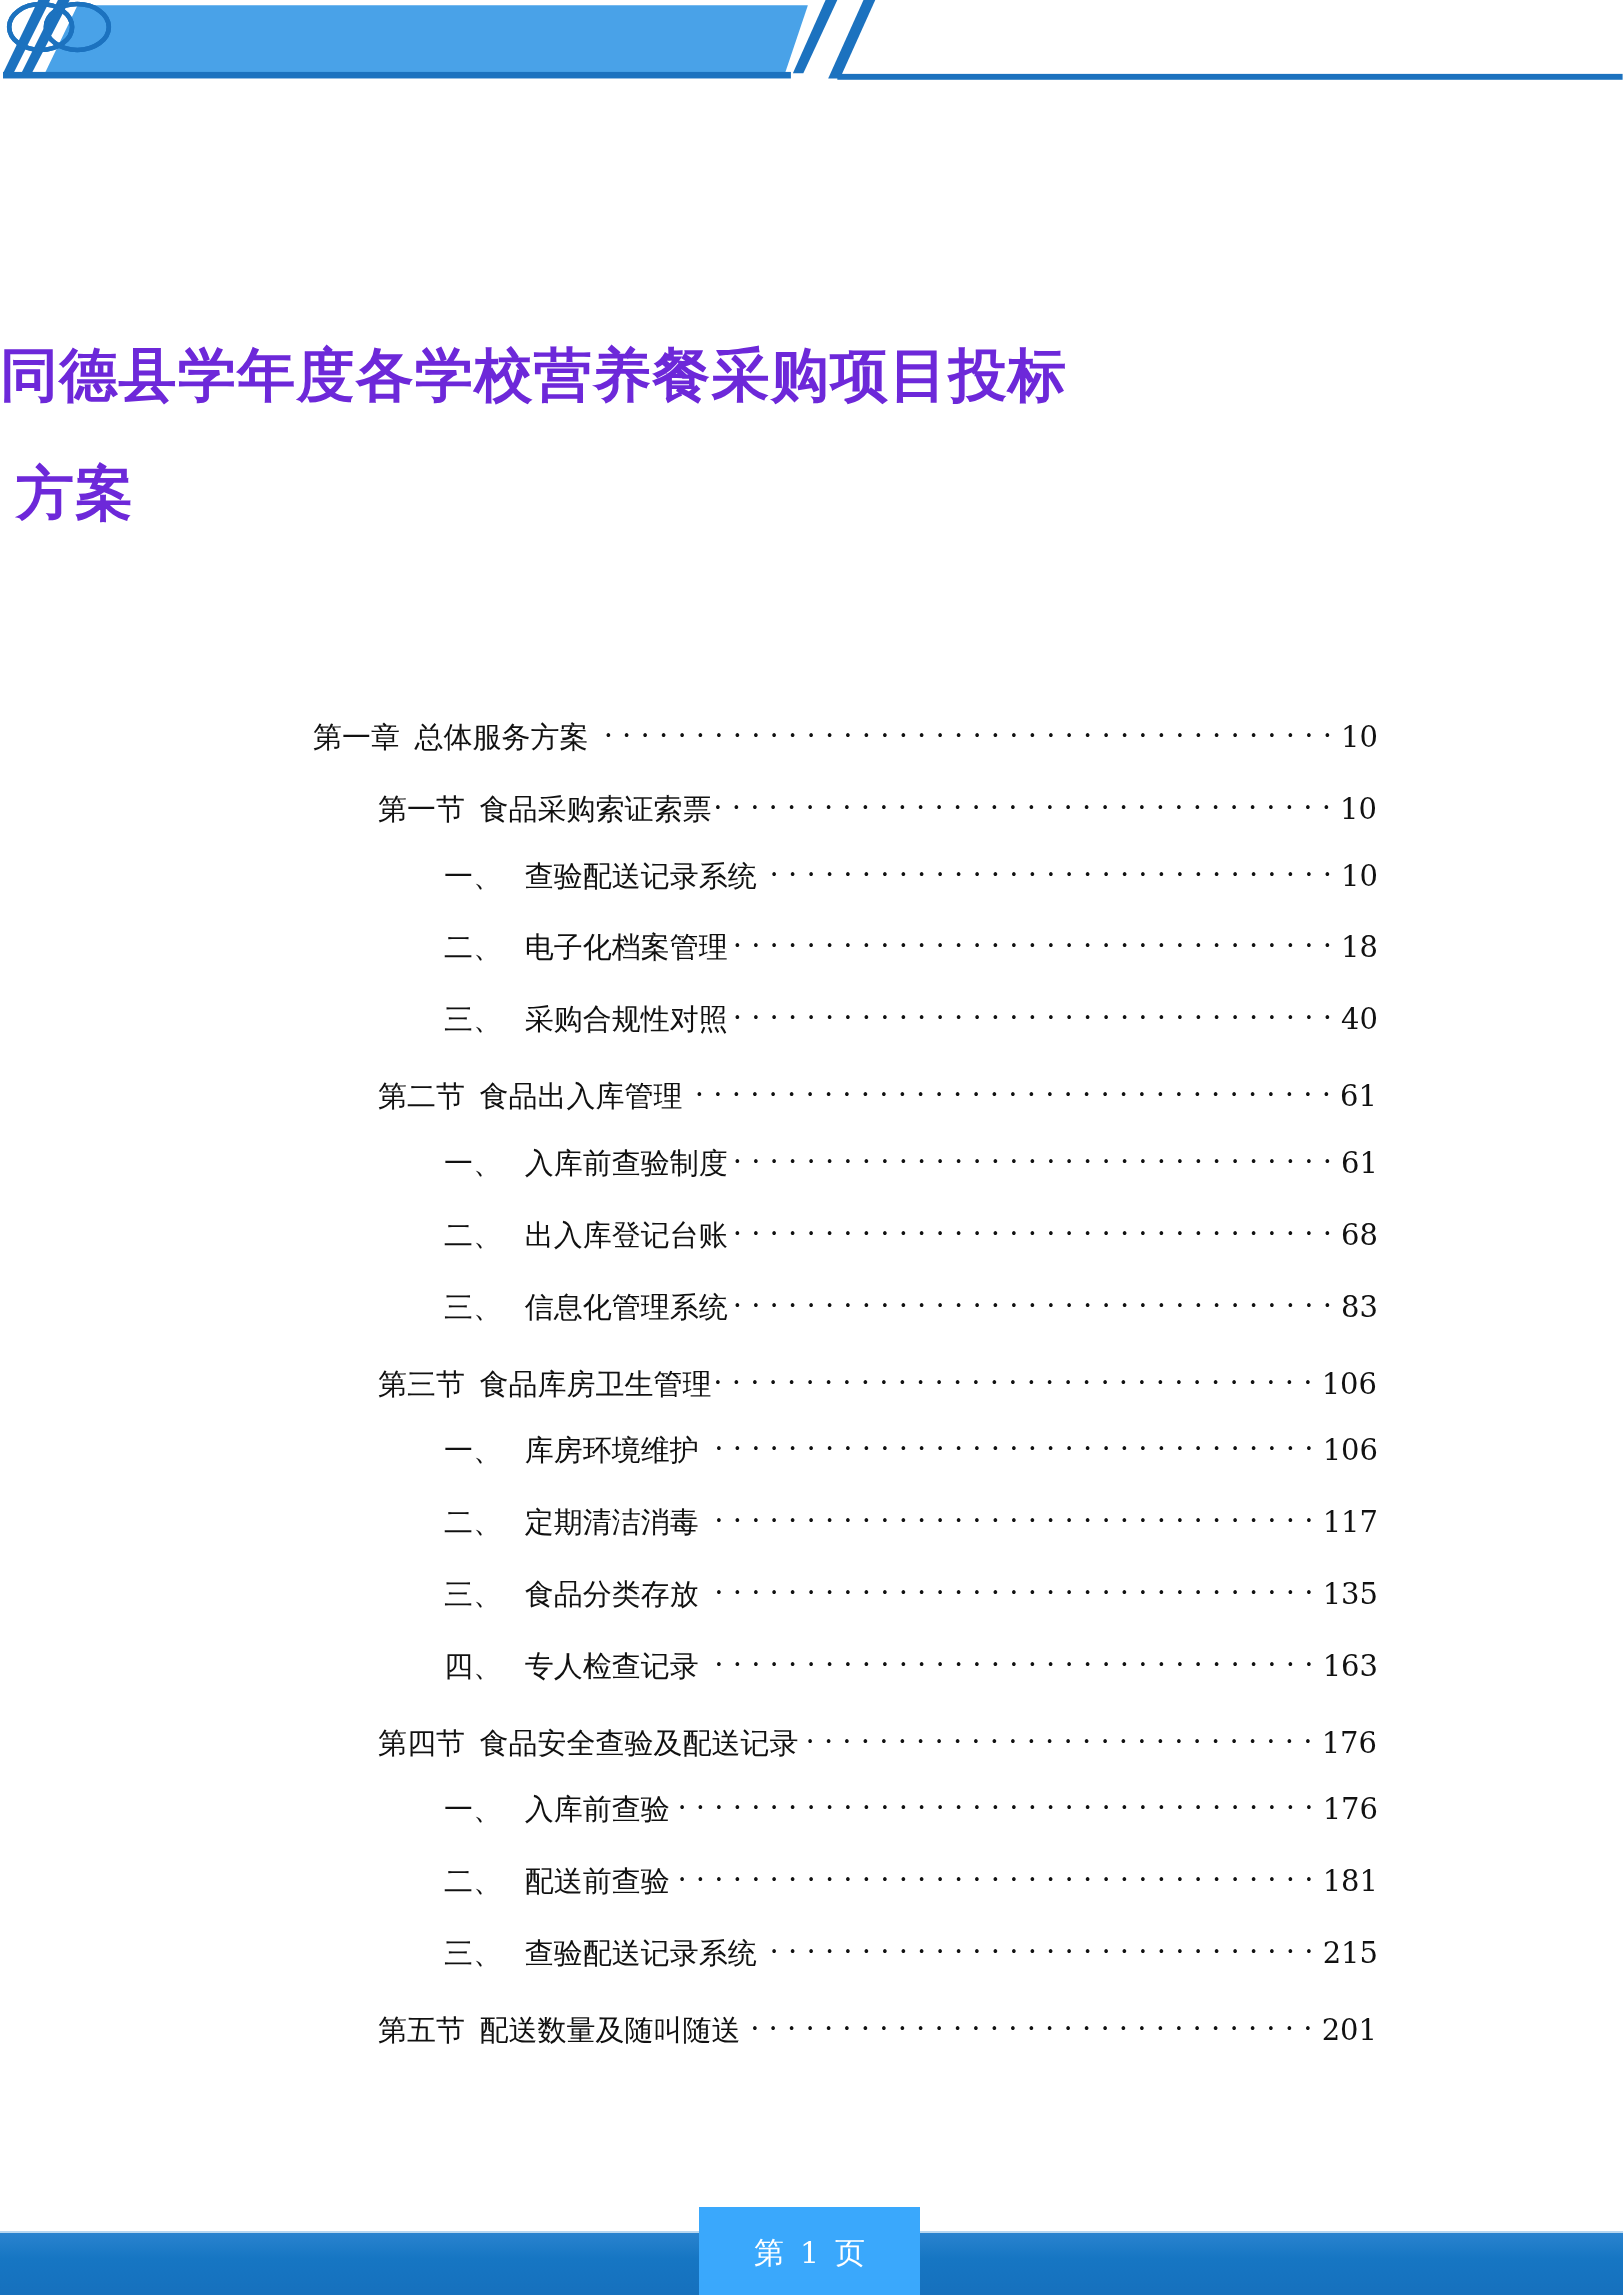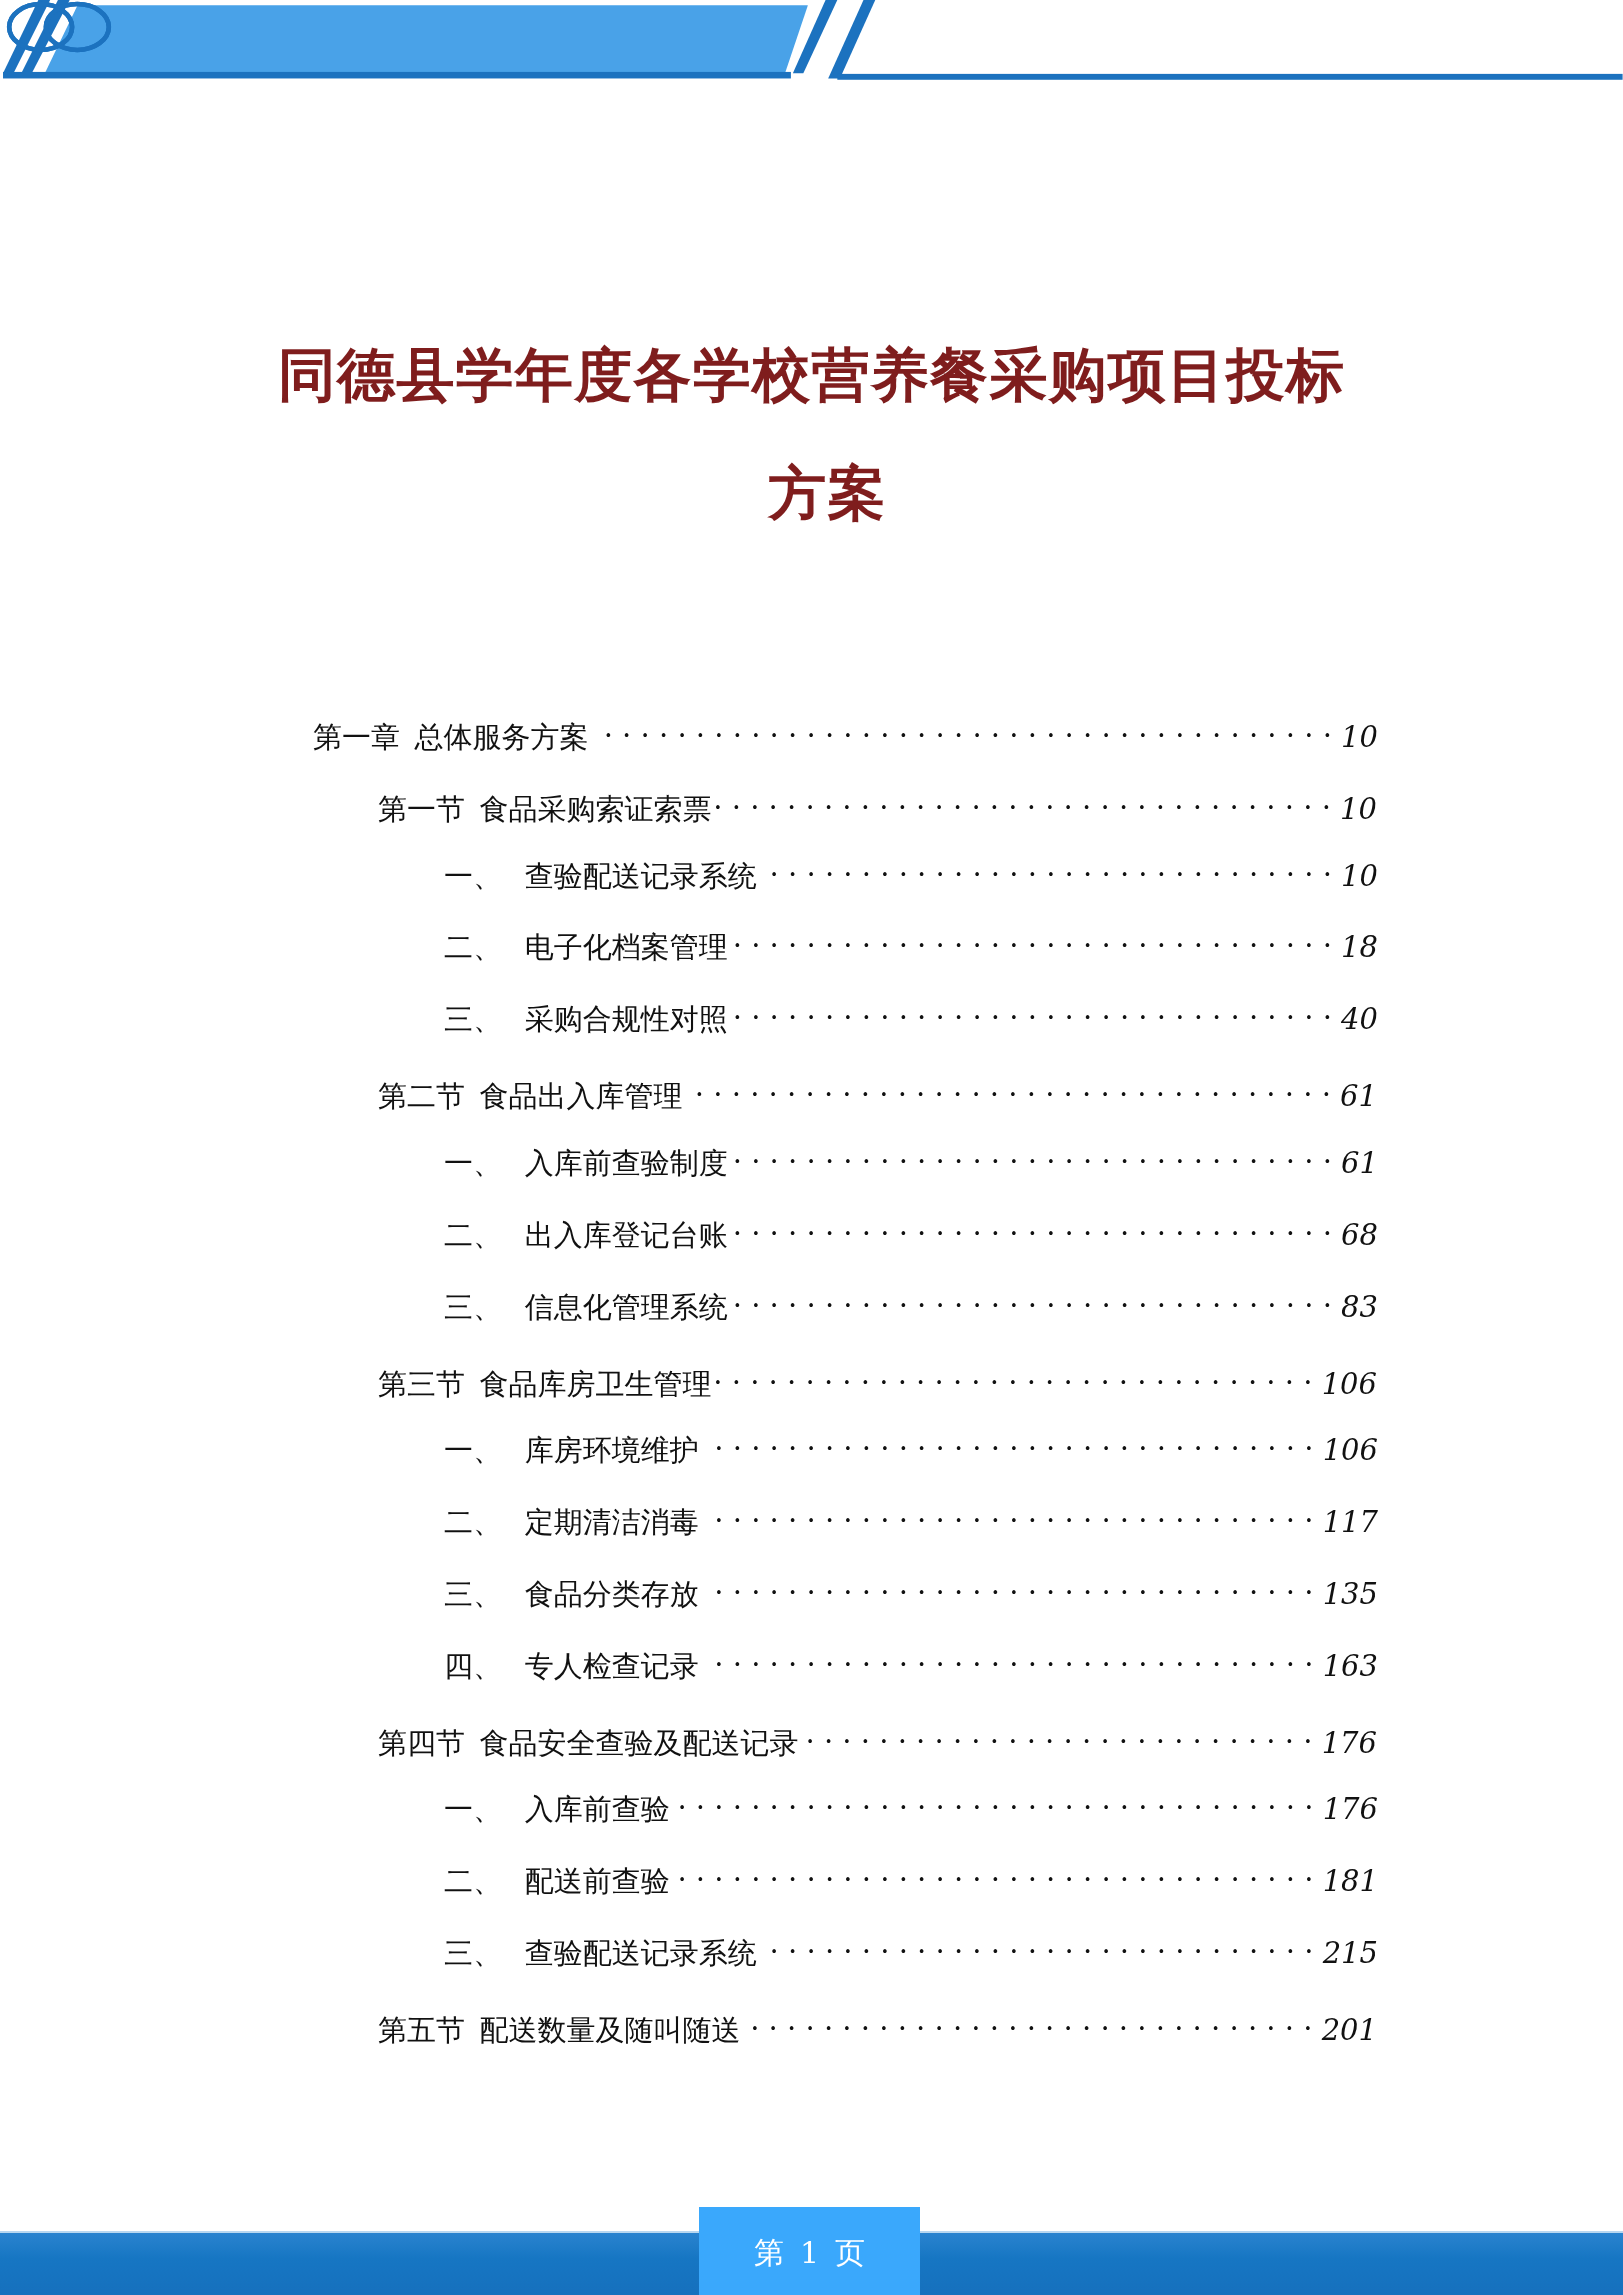--- a/index.html
+++ b/index.html
@@ -16,23 +16,23 @@
     position: absolute; left: 247px; top: 22px;
     font-size: 30px; line-height: 39px; color: #ffffff; white-space: nowrap;
     font-family: "DejaVu Serif", "Liberation Serif", serif;
   }
   .logo { position: absolute; top: 14.4px; width: 118px; height: 54px; }
   .logo-1 { left: 1034px; }
   .logo-2 { left: 1495px; }
 
   
   .doc-title {
-    position: absolute; left: 0; width: 1623px; text-align: center;
+    position: absolute; left: 0; width: 1623px; 
     font-family: "DejaVu Sans", "Liberation Sans", sans-serif;
-    font-weight: bold; font-size: 58px; color: #7f1d1d; letter-spacing: 1.3px;
+    font-weight: bold; font-size: 58px; color: #6d28d9; letter-spacing: 1.3px;
   }
   .doc-title.l1 { top: 337px; }
   .doc-title.l2 { top: 455px; padding-left: 16px; }
 
   
   .toc { position: absolute; left: 0; top: 703px; width: 1623px; }
   .toc-row {
     position: absolute; height: 39px; display: flex; align-items: baseline;
     font-size: 29px; line-height: 39px; color: #111; white-space: nowrap;
   }
@@ -43,21 +43,21 @@
   .lvl-0 .toc-num, .lvl-1 .toc-num { margin-right: 14.4px; margin-top: 15px; }
   .lvl-2 .toc-num { margin-right: 15.7px; width: 65px; }
   .toc-leader {
     flex: 1; overflow: hidden; margin: 0 9.2px 0 3.9px; position: relative; height: 39px;
   }
   .toc-leader::before {
     content: ". . . . . . . . . . . . . . . . . . . . . . . . . . . . . . . . . . . . . . . . . . . . . . . . . . . . . . . . . . . . . . . . . . . . . . . . . . . . . . . . . . . . . . . . . . . . . . . . . . . . . . . . . . . . . . . . . . . . . . .";
     position: absolute; right: 0; top: 0; white-space: nowrap; letter-spacing: 0px;
     font-size: 29px; line-height: 39px;
   }
-  .toc-page { min-width: 26px; text-align: right; font-style: italic; }
+  .toc-page { min-width: 26px; text-align: right; }
 
   
   .footer-band {
     position: absolute; left: 0; top: 2231px; width: 1623px; height: 64px;
     background: linear-gradient(#2a83cf, #1676c3 40%, #1670bd);
     border-top: 2.6px solid #b9d7f0;
   }
   .footer-tab {
     position: absolute; left: 699px; top: 2207px; width: 221px; height: 88px;
     background: #3aa8fc;

